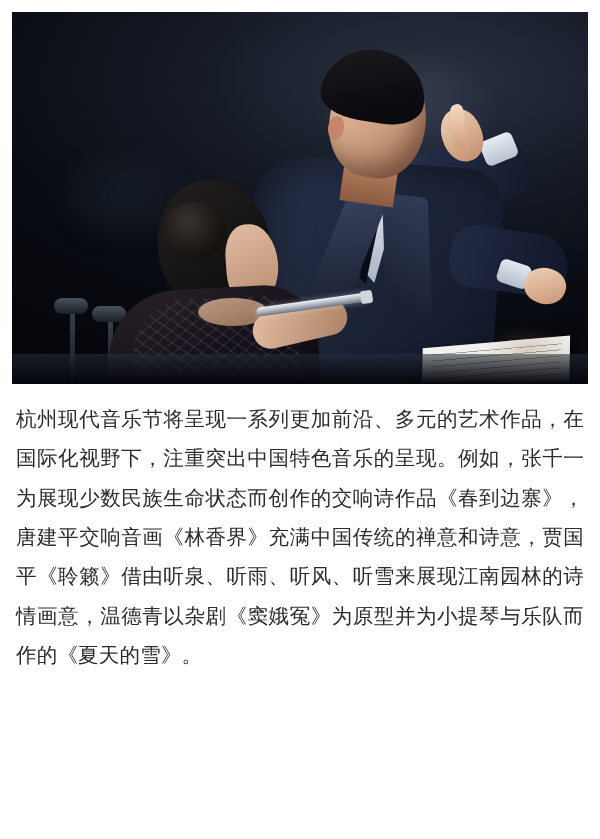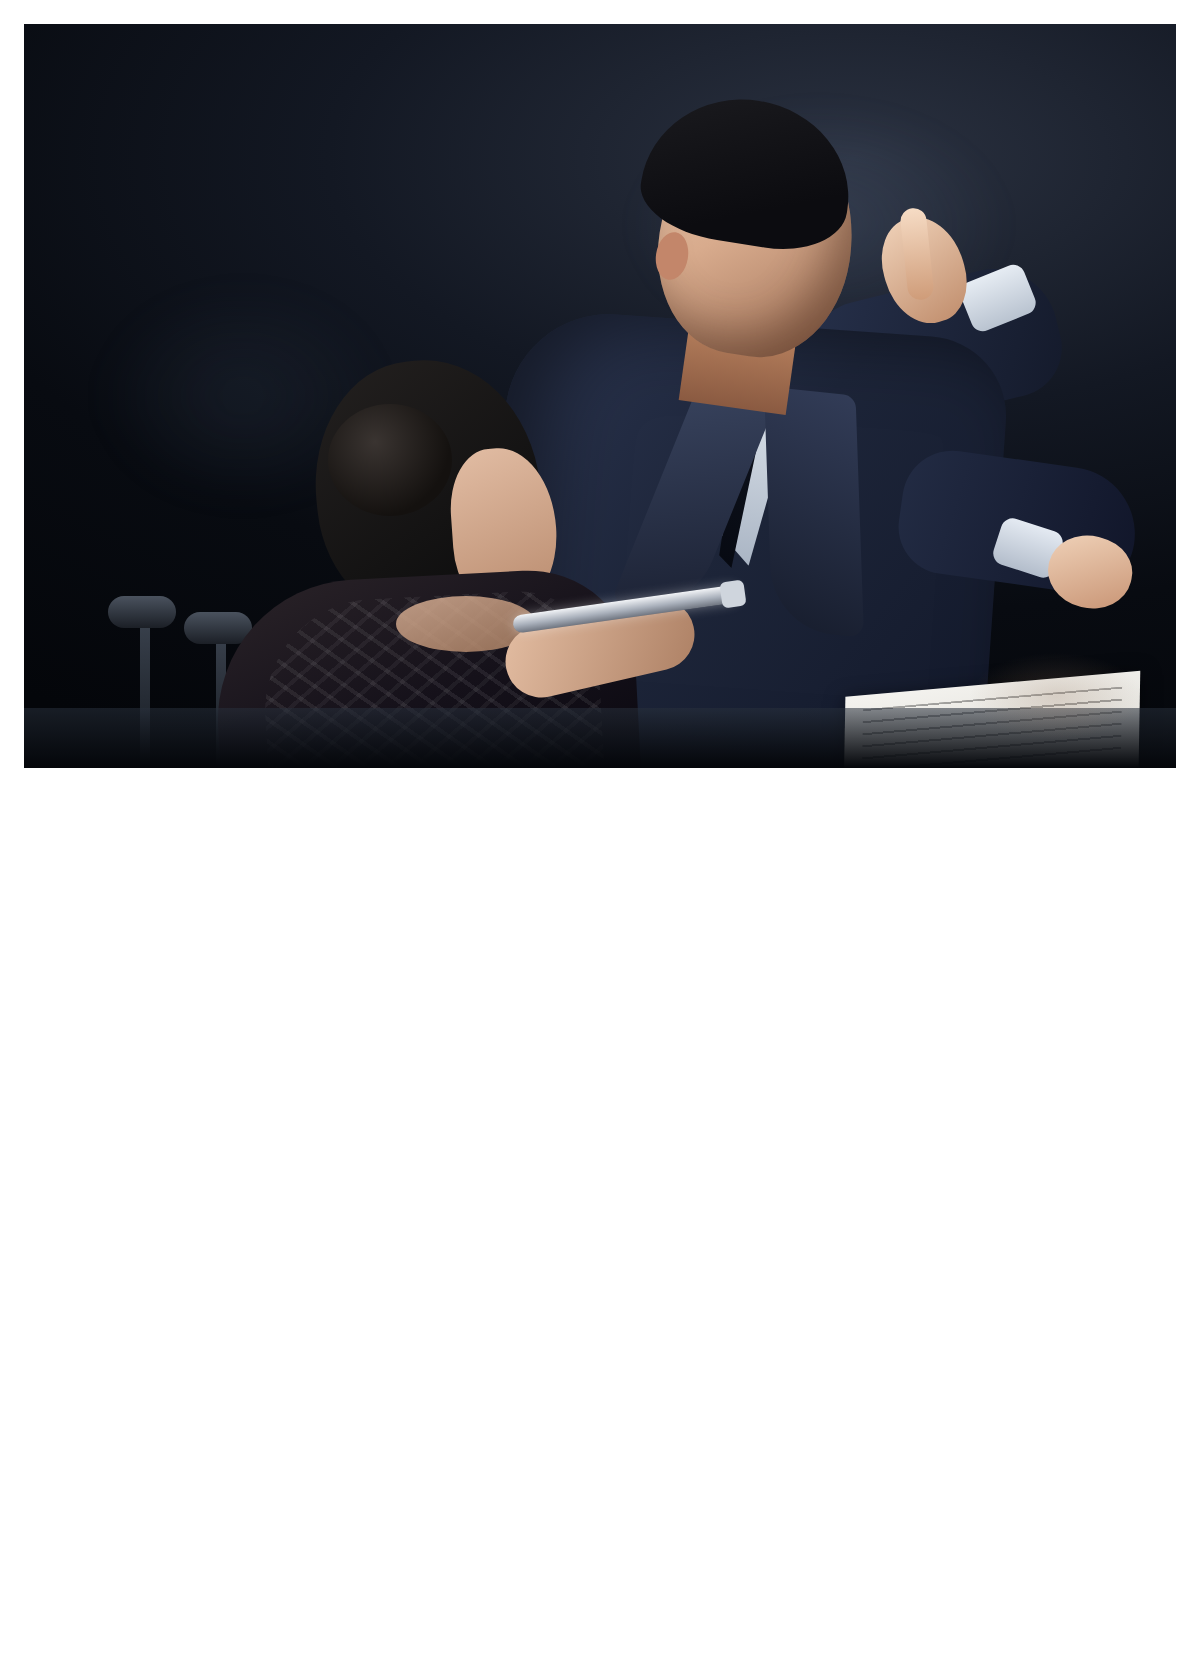--- a/index.html
+++ b/index.html
@@ -427,14 +427,15 @@
       <div class="stand-pole"></div>
       <div class="sheet">
         <div class="sheet-lines"></div>
       </div>
 
       <div class="floor"></div>
       <div class="glow-right"></div>
     </div>
   </div>
 
+  <div class="body-text">杭州现代音乐节将呈现一系列更加前沿、多元的艺术作品，在国际化视野下，注重突出中国特色音乐的呈现。例如，张千一为展现少数民族生命状态而创作的交响诗作品《春到边寨》，唐建平交响音画《林香界》充满中国传统的禅意和诗意，贾国平《聆籁》借由听泉、听雨、听风、听雪来展现江南园林的诗情画意，温德青以杂剧《窦娥冤》为原型并为小提琴与乐队而作的《夏天的雪》。</div>
 
 </div>
 
 </body></html>

